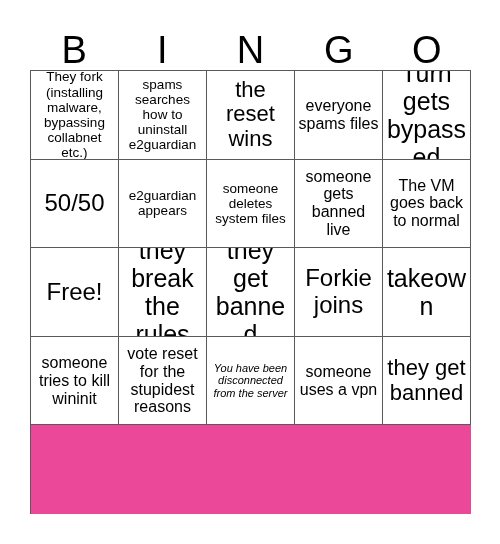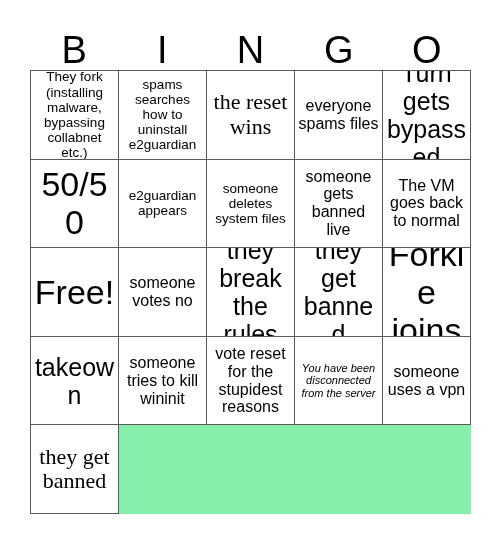--- a/index.html
+++ b/index.html
@@ -39,21 +39,21 @@
     user-select: none;
   }
 
   
   .grid {
     display: grid;
     grid-template-columns: repeat(5, 1fr);
     grid-template-rows: repeat(5, 88.6px);
     border-top: 1px solid #5a5a5a;
     border-left: 1px solid #5a5a5a;
-    background: #86efac;
+    background: #ec4899;
   }
   .cell {
     border-right: 1px solid #5a5a5a;
     border-bottom: 1px solid #5a5a5a;
     display: flex;
     align-items: center;
     justify-content: center;
     text-align: center;
     padding: 2px 3px;
     box-sizing: border-box;
@@ -66,22 +66,22 @@
     line-height: 1.12;
     word-wrap: break-word;
     white-space: pre-line;
   }
 
   
   .fs-xs   { font-size: 11px; font-style: italic; }
   .fs-sm   { font-size: 13.5px; }
   .fs-md   { font-size: 16px; }
   .fs-lg   { font-size: 25px; }
-  .fs-xl   { font-size: 22px; font-family: Liberation Serif, serif; }
-  .fs-xxl  { font-size: 34px; }
+  .fs-xl   { font-size: 22px; }
+  .fs-xxl  { font-size: 24px; }
 </style>
 </head>
 <body>
 
 <div class="card">
 
   <div class="header-row">
     <div class="header-cell">B</div>
     <div class="header-cell">I</div>
     <div class="header-cell">N</div>
@@ -117,23 +117,20 @@
       <div class="cell">
         <span class="cell-text fs-md">someone gets banned live</span>
       </div>
       <div class="cell">
         <span class="cell-text fs-md">The VM goes back to normal</span>
       </div>
       <div class="cell">
         <span class="cell-text fs-xxl">Free!</span>
       </div>
       <div class="cell">
-        <span class="cell-text fs-md">someone votes no</span>
-      </div>
-      <div class="cell">
         <span class="cell-text fs-lg">they break the rules</span>
       </div>
       <div class="cell">
         <span class="cell-text fs-lg">they get banned</span>
       </div>
       <div class="cell">
         <span class="cell-text fs-xxl">Forkie joins</span>
       </div>
       <div class="cell">
         <span class="cell-text fs-lg">takeown</span>

